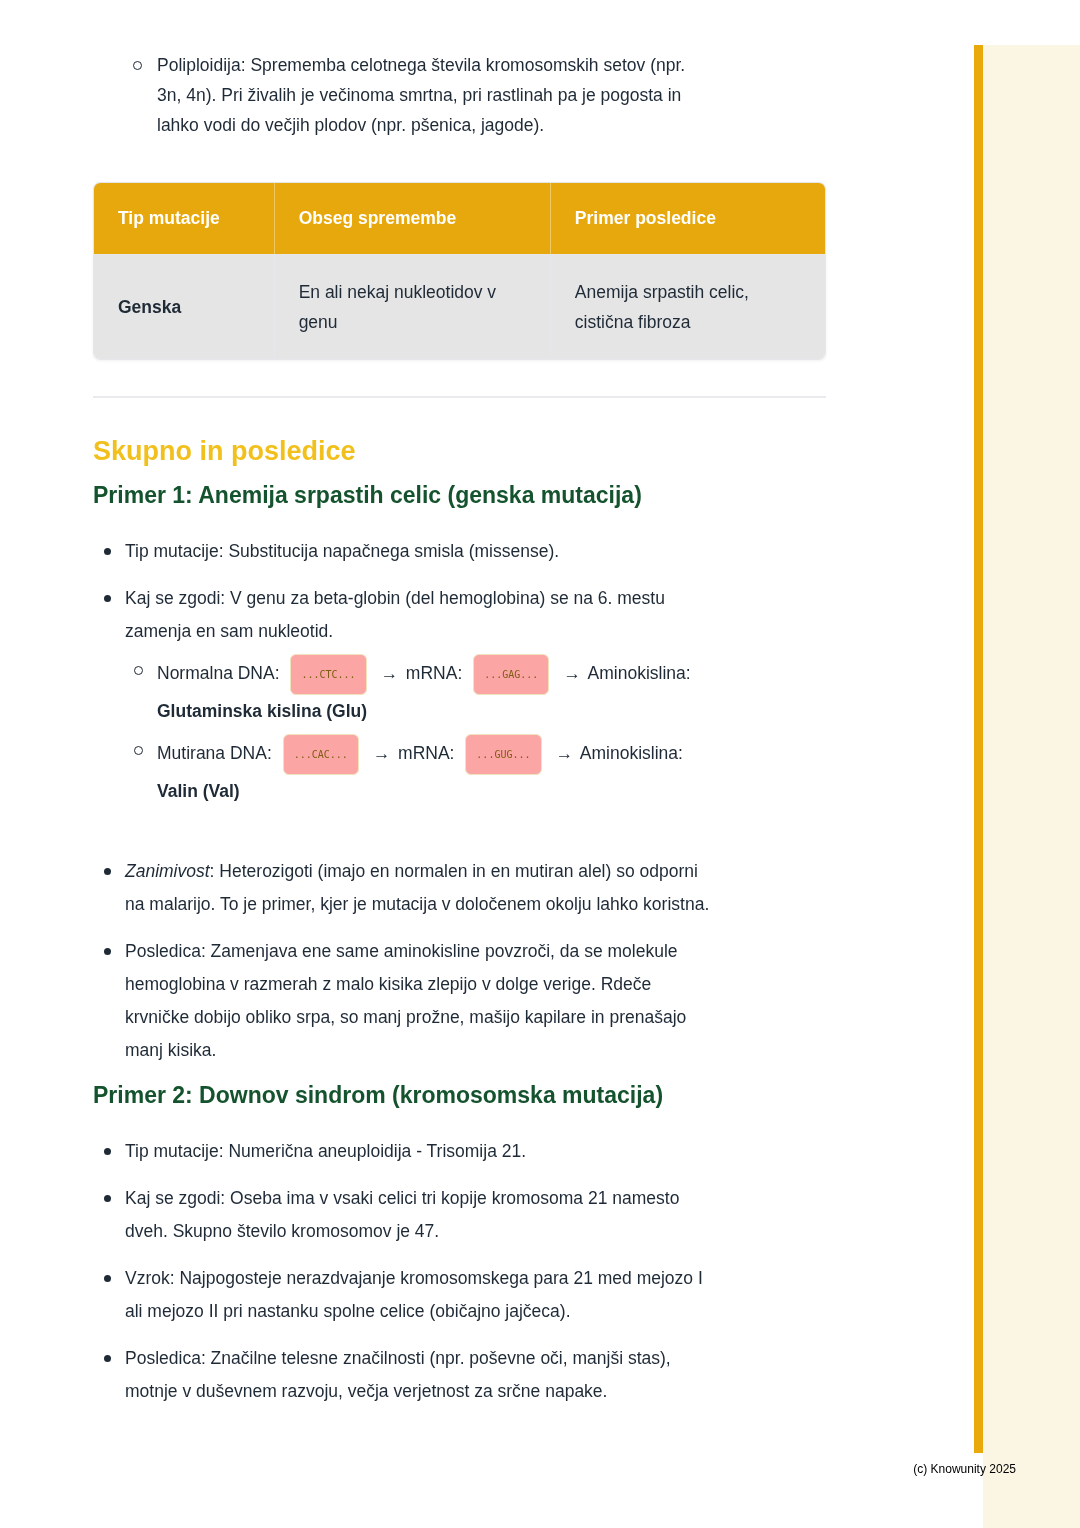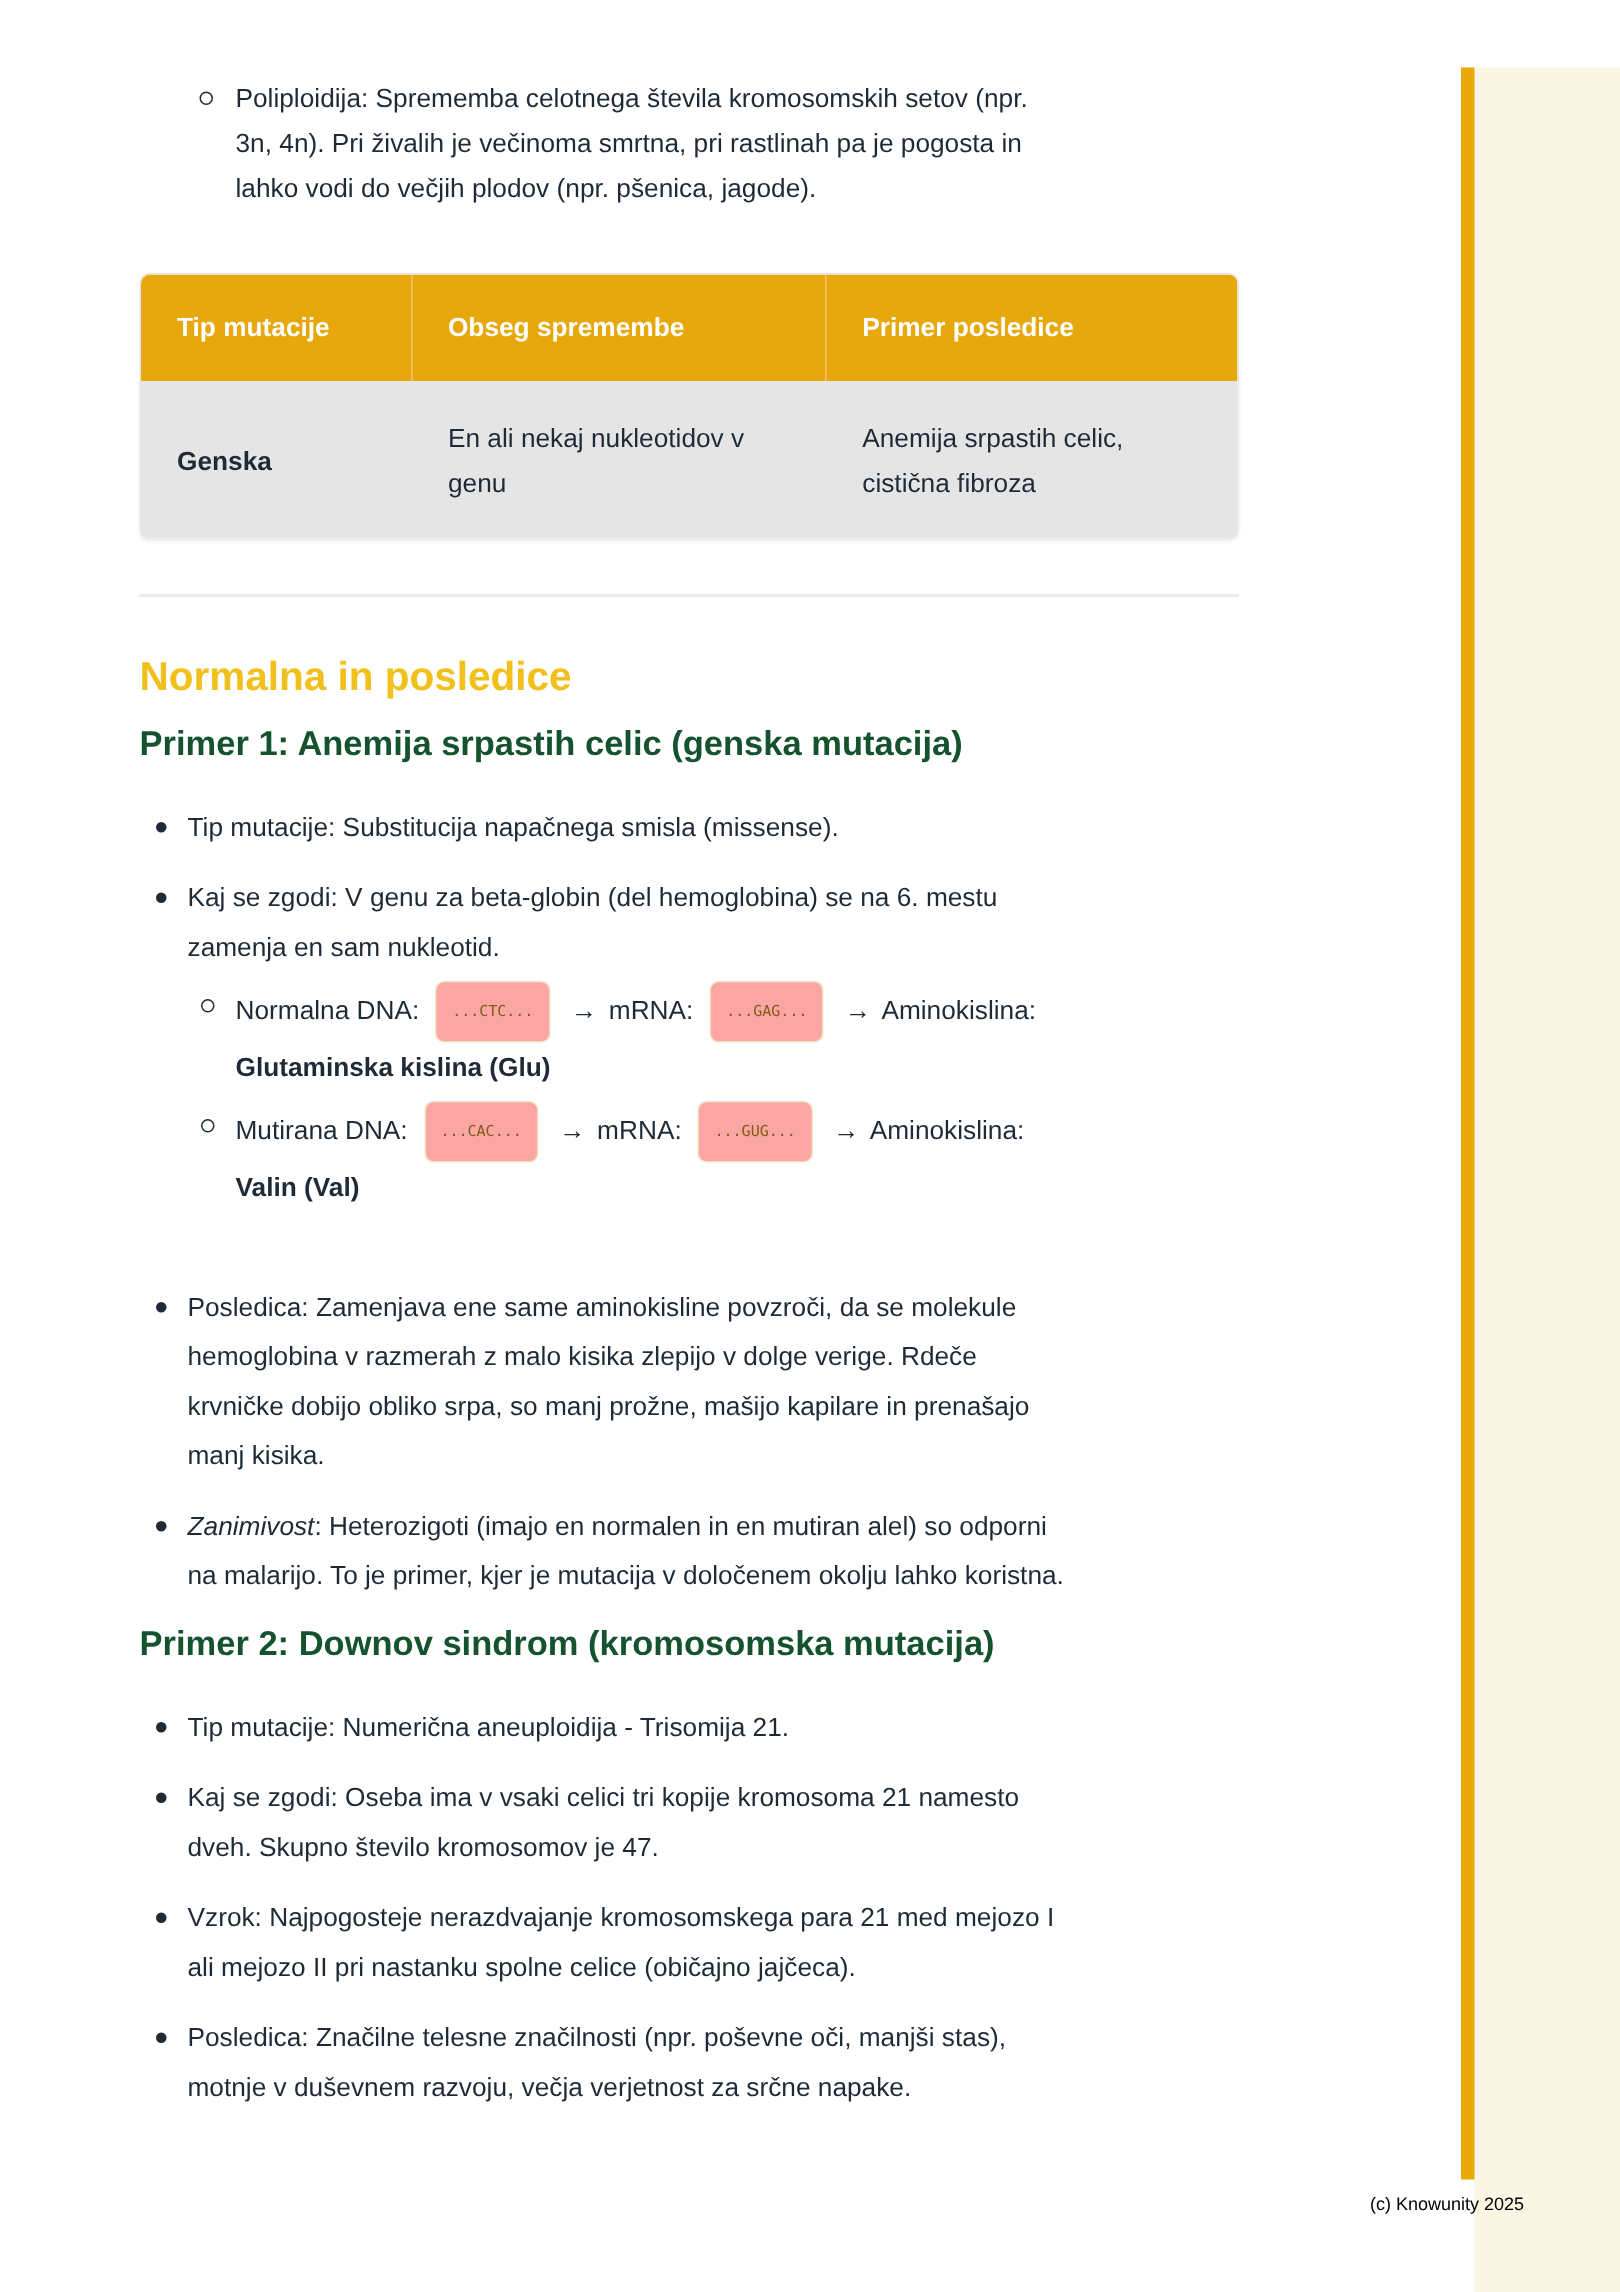--- a/index.html
+++ b/index.html
@@ -142,21 +142,21 @@
         <td class="c2">En ali nekaj nukleotidov v
 genu</td>
         <td class="c3">Anemija srpastih celic,
 cistična fibroza</td>
       </tr>
     </tbody>
   </table>
 
   <div class="divider"></div>
 
-  <h1 class="section-title">Normalna in posledice</h1>
+  <h1 class="section-title">Skupno in posledice</h1>
 
   <h2 class="primer-heading">Primer 1: Anemija srpastih celic (genska mutacija)</h2>
 
   <ul class="main-list">
     <li><span class="b">Tip mutacije</span><span>: Substitucija napačnega smisla (missense).</span></li>
 
     <li><span class="b">Kaj se zgodi</span><span>: V genu za beta-globin (del hemoglobina) se na 6. mestu
 zamenja en sam nukleotid.</span>
       <ul class="sub-list">
         <li>
@@ -175,27 +175,27 @@
           <span class="arrow">→</span>
           <span>mRNA:</span>
           <code class="chip">...GUG...</code>
           <span class="arrow">→</span>
           <span>Aminokislina:</span>
           <span class="result">Valin (Val)</span>
         </li>
       </ul>
     </li>
 
+    <li><span class="i">Zanimivost</span><span>: Heterozigoti (imajo en normalen in en mutiran alel) so odporni
+na malarijo. To je primer, kjer je mutacija v določenem okolju lahko koristna.</span></li>
+
     <li><span class="b">Posledica</span><span>: Zamenjava ene same aminokisline povzroči, da se molekule
 hemoglobina v razmerah z malo kisika zlepijo v dolge verige. Rdeče
 krvničke dobijo obliko srpa, so manj prožne, mašijo kapilare in prenašajo
 manj kisika.</span></li>
-
-    <li><span class="i">Zanimivost</span><span>: Heterozigoti (imajo en normalen in en mutiran alel) so odporni
-na malarijo. To je primer, kjer je mutacija v določenem okolju lahko koristna.</span></li>
   </ul>
 
   <h2 class="primer-heading">Primer 2: Downov sindrom (kromosomska mutacija)</h2>
 
   <ul class="main-list">
     <li><span class="b">Tip mutacije</span><span>: Numerična aneuploidija - Trisomija 21.</span></li>
     <li><span class="b">Kaj se zgodi</span><span>: Oseba ima v vsaki celici tri kopije kromosoma 21 namesto
 dveh. Skupno število kromosomov je 47.</span></li>
     <li><span class="b">Vzrok</span><span>: Najpogosteje nerazdvajanje kromosomskega para 21 med mejozo I
 ali mejozo II pri nastanku spolne celice (običajno jajčeca).</span></li>

